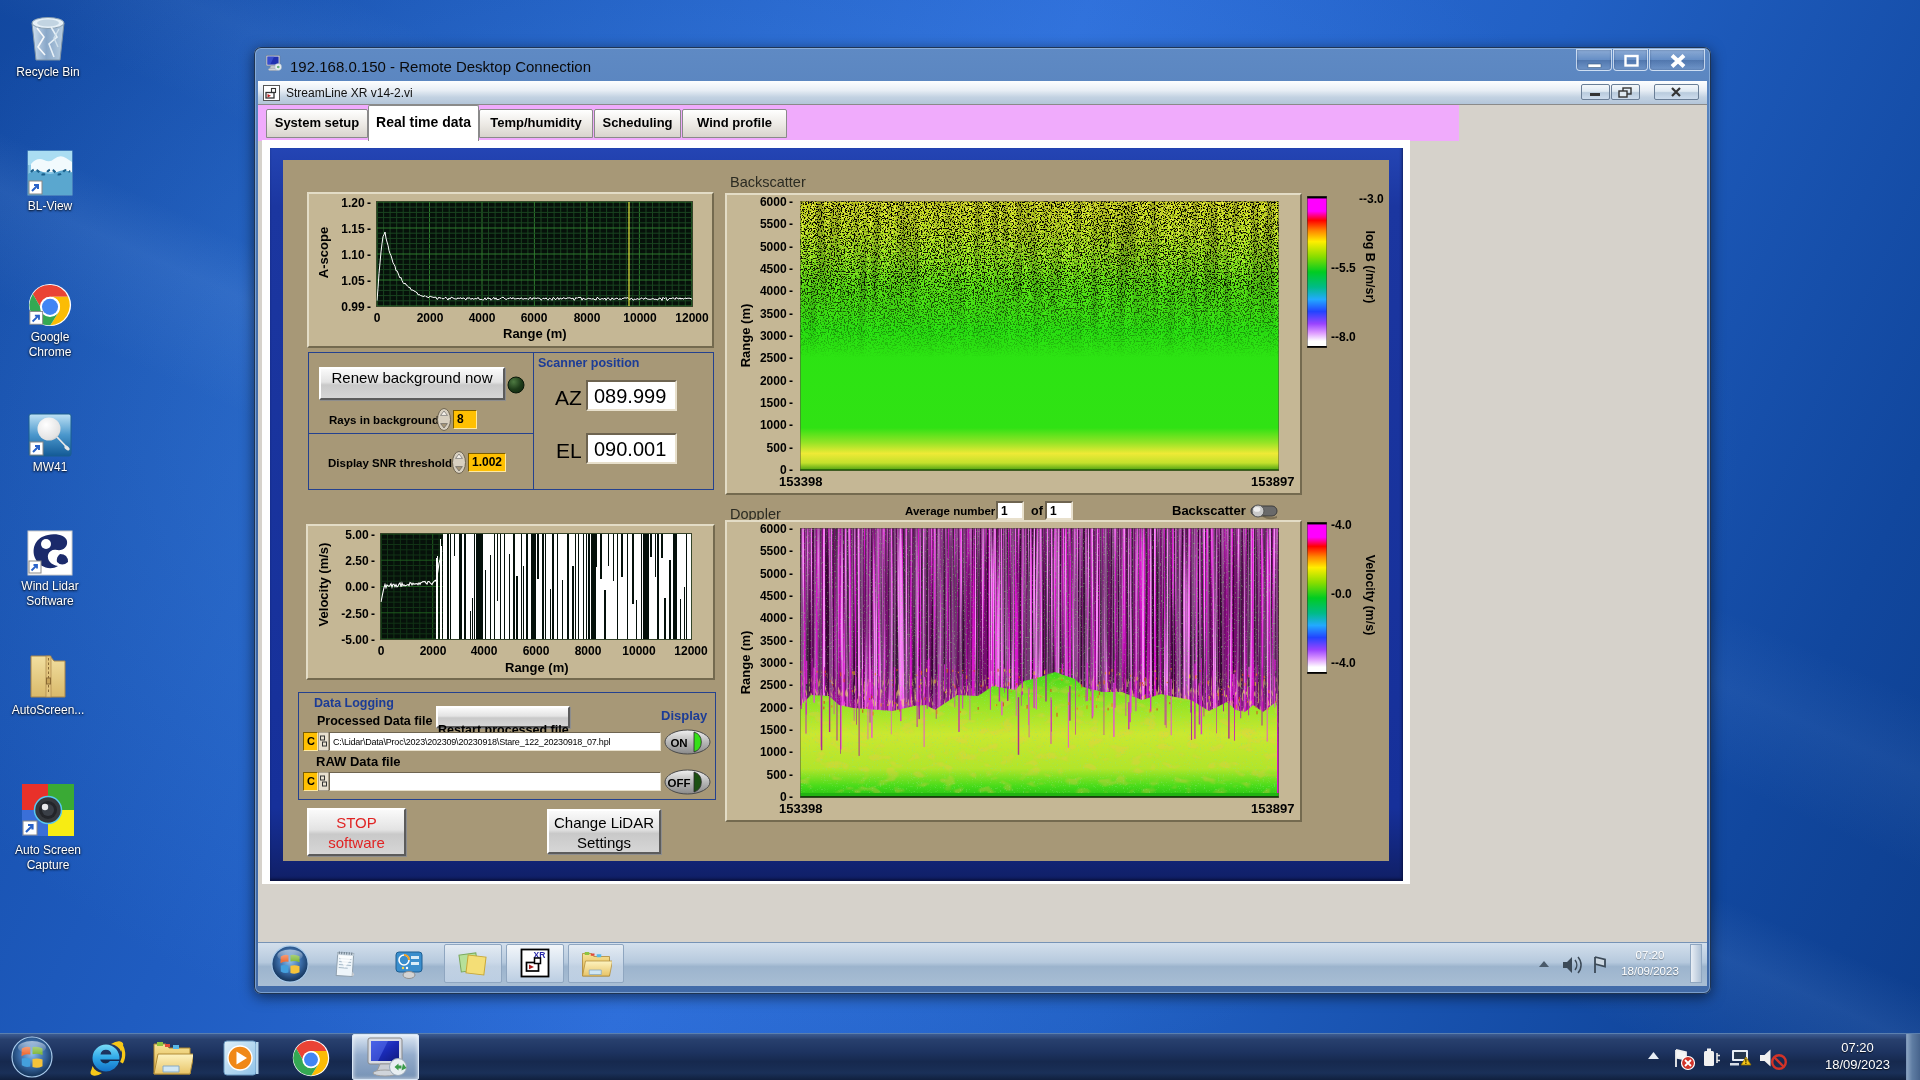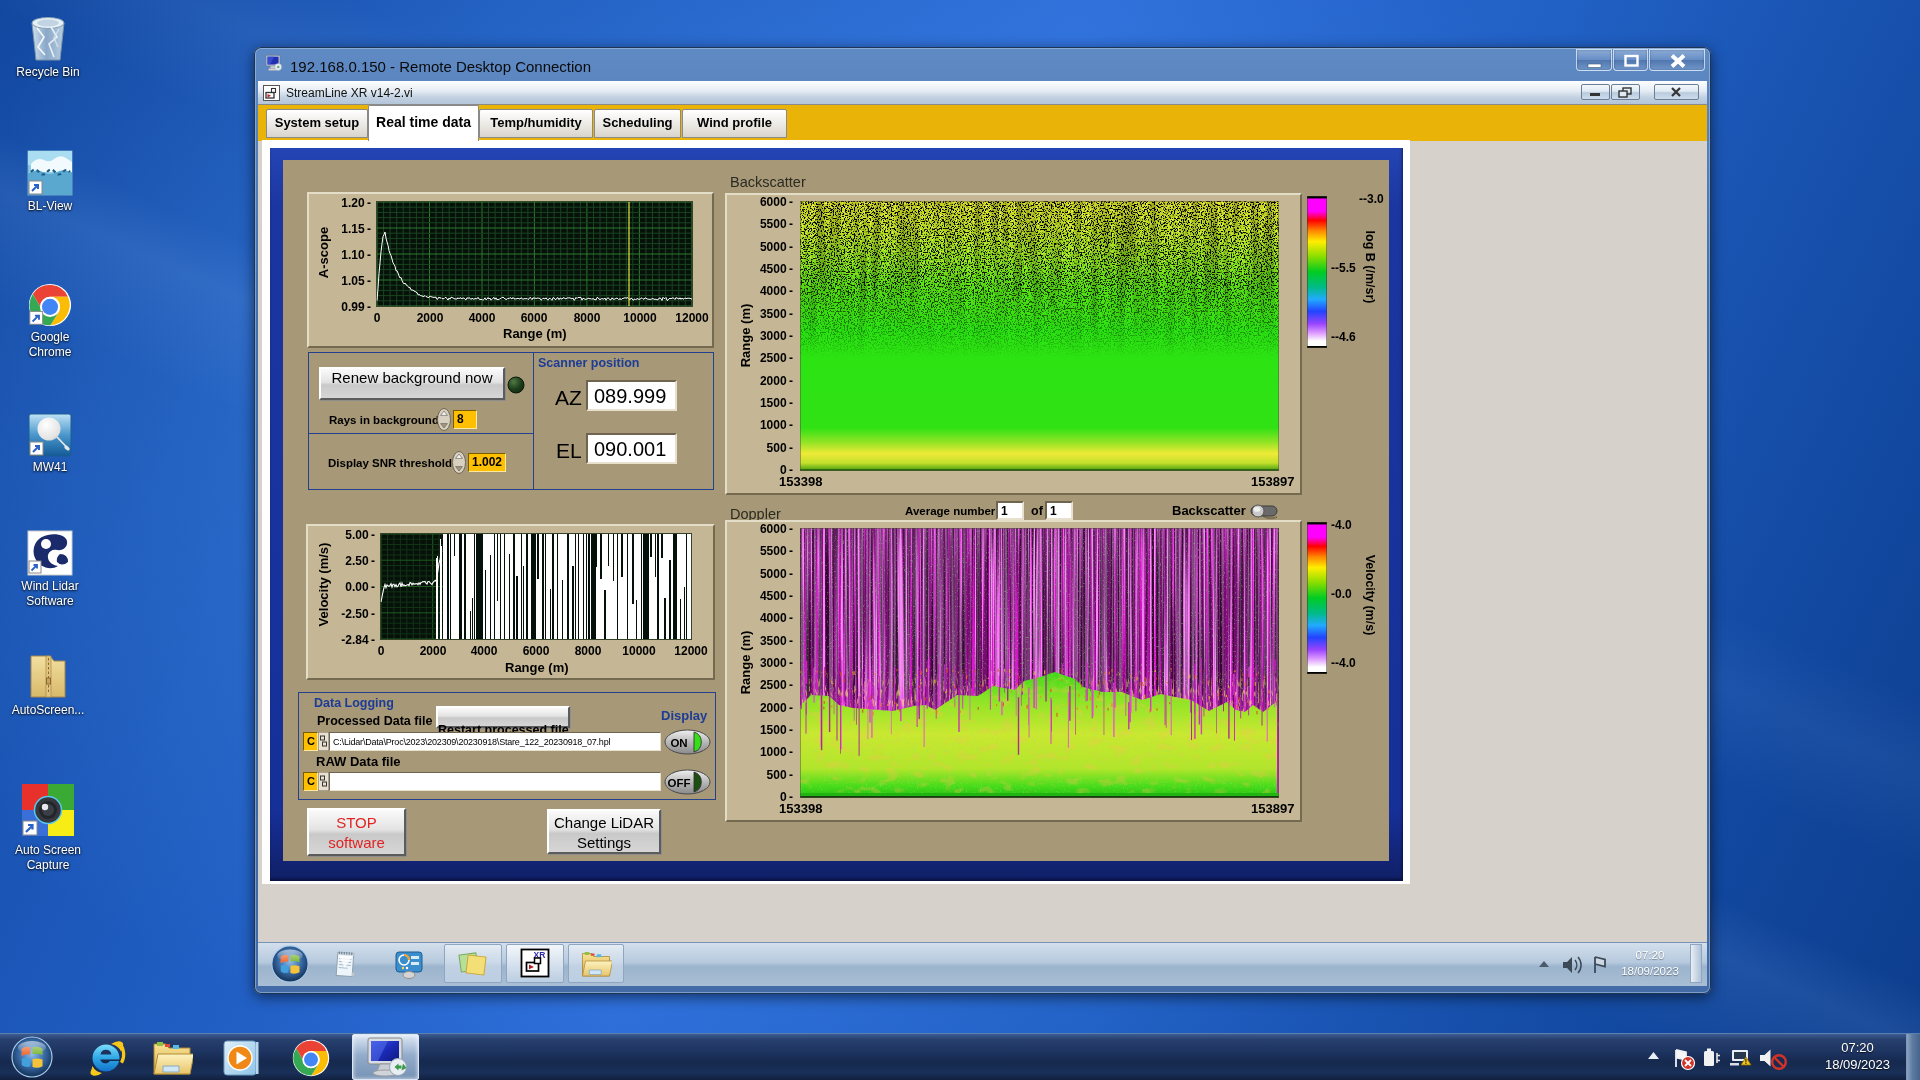--- a/index.html
+++ b/index.html
@@ -34,21 +34,21 @@
 .capbtn { position:absolute; top:2px; height:22px; border:1px solid rgba(230,240,252,.75); border-radius:0 0 4px 4px;
  background:linear-gradient(rgba(255,255,255,.28),rgba(255,255,255,.06) 48%, rgba(0,0,30,.12) 52%, rgba(255,255,255,.12));
  box-shadow:inset 0 0 2px rgba(0,20,60,.4); color:#fff; font-weight:bold; text-align:center; }
 #rdpclient { position:absolute; left:4px; top:34px; width:1449px; height:905px; background:#d6d2cb; overflow:hidden; }
 
 #vititle { position:absolute; left:0; top:0; width:1449px; height:24px;
  background:linear-gradient(#fdfeff, #e8eef5 40%, #c3d2e2 70%, #b3c5d9);
  border-bottom:1px solid #8a8a8a; font-size:12px; color:#111; }
 .clsbtn { position:absolute; top:3px; width:29px; height:16px; border:1px solid #6a7e96; border-radius:2px;
  background:linear-gradient(#f4f8fb,#dfe9f2 45%,#b9cbdd 55%,#cddced); }
-#tabs { position:absolute; left:0px; top:24px; width:1449px; height:36px; background:#eab308; }
+#tabs { position:absolute; left:0px; top:24px; width:1201px; height:36px; background:#f0abfc; }
 .tab { position:absolute; top:4px; height:29px; border:1px solid #8a8a8a; border-bottom:1px solid #8a8a8a;
  background:linear-gradient(#fff,#ece9e4 55%,#d8d4cd); font-weight:bold; font-size:13px; text-align:center;
  border-radius:2px 2px 0 0; color:#000; }
 .tab.active { top:0px; height:36px; background:#fff; border-bottom:none; z-index:3; font-size:14px; }
 #panelwhite { position:absolute; left:4px; top:59px; width:1148px; height:744px; background:#fff; }
 #bluedec { position:absolute; left:12px; top:67px; width:1133px; height:733px;
  background:linear-gradient(#2445b4,#1b36a0 8%, #16309a 90%, #101f66); box-shadow: inset -1px -2px 3px rgba(0,0,20,.5);}
 #tan { position:absolute; left:25px; top:79px; width:1106px; height:701px; background:#a79877; }
 
 .raised { position:absolute; background:#c5b795;
@@ -543,21 +543,21 @@
       <stop offset="0.955" stop-color="#fff"></stop>
               <stop offset="0.985" stop-color="#fff"></stop>
       <stop offset="0.99" stop-color="#000"></stop>
               <stop offset="1" stop-color="#000"></stop>
 </linearGradient>
           </defs>
 <rect x="0" y="0" width="20" height="152" fill="url(#cb1)" stroke="#3a3428"></rect>
         </svg>
         <div class="ticklab" style="left:1076px;top:32px">--3.0</div>
         <div class="ticklab" style="left:1048px;top:101px">--5.5</div>
-        <div class="ticklab" style="left:1048px;top:170px">--4.6</div>
+        <div class="ticklab" style="left:1048px;top:170px">--8.0</div>
         <div class="lvlab" style="left:1022px;top:100px;width:130px;text-align:center;transform:rotate(90deg);transform-origin:center;font-size:12.5px">log B (/m/sr)</div>
         <div style="position:absolute;left:447px;top:346px;font-size:14.5px;color:#2b2b22">Doppler</div>
         <div class="lvlab" style="left:622px;top:345px;font-size:11.5px">Average number</div>
         <div class="wfield" style="left:713px;top:341px;width:28px;height:19px;font-size:12px;font-weight:bold;padding:1px 0 0 3px;border-width:2px">1</div>
         <div class="lvlab" style="left:748px;top:344px;font-size:12.5px">of</div>
         <div class="wfield" style="left:762px;top:341px;width:28px;height:19px;font-size:12px;font-weight:bold;padding:1px 0 0 3px">1</div>
         <div class="lvlab" style="left:889px;top:343px;font-size:13px">Backscatter</div>
         <svg width="30" height="18" style="position:absolute;left:966px;top:342px">
 <rect x="2" y="4" width="26" height="10" rx="5" fill="#6a6a6a"></rect>
 <rect x="2" y="4" width="26" height="10" rx="5" fill="none" stroke="#3c3c3c"></rect>
@@ -1111,21 +1111,21 @@
               <rect x="262" y="0" width="6" height="105" fill="#04100a"></rect>
               <rect x="292" y="0" width="4" height="105" fill="#04100a"></rect>
             </g>
           </g>
 <rect x="0" y="0" width="312" height="107" fill="none" stroke="#57503c" stroke-width="1"></rect>
 </svg>
         <div class="ticklab" style="left:52px;top:368px;width:40px;text-align:right">5.00 -</div>
         <div class="ticklab" style="left:52px;top:394px;width:40px;text-align:right">2.50 -</div>
         <div class="ticklab" style="left:52px;top:420px;width:40px;text-align:right">0.00 -</div>
         <div class="ticklab" style="left:52px;top:447px;width:40px;text-align:right">-2.50 -</div>
-        <div class="ticklab" style="left:52px;top:473px;width:40px;text-align:right">-2.84 -</div>
+        <div class="ticklab" style="left:52px;top:473px;width:40px;text-align:right">-5.00 -</div>
         <div class="lvlab rot" style="left:-5px;top:417px;width:90px;text-align:center;font-size:13px">Velocity (m/s)</div>
         <div class="ticklab" style="left:73px;top:484px;width:50px;text-align:center">0</div>
         <div class="ticklab" style="left:125px;top:484px;width:50px;text-align:center">2000</div>
         <div class="ticklab" style="left:176px;top:484px;width:50px;text-align:center">4000</div>
         <div class="ticklab" style="left:228px;top:484px;width:50px;text-align:center">6000</div>
         <div class="ticklab" style="left:280px;top:484px;width:50px;text-align:center">8000</div>
         <div class="ticklab" style="left:331px;top:484px;width:50px;text-align:center">10000</div>
         <div class="ticklab" style="left:383px;top:484px;width:50px;text-align:center">12000</div>
         <div class="lvlab" style="left:222px;top:500px;font-size:13px">Range (m)</div>
         <div class="gbox" style="left:15px;top:532px;width:418px;height:108px;border-width:1.5px"></div>

